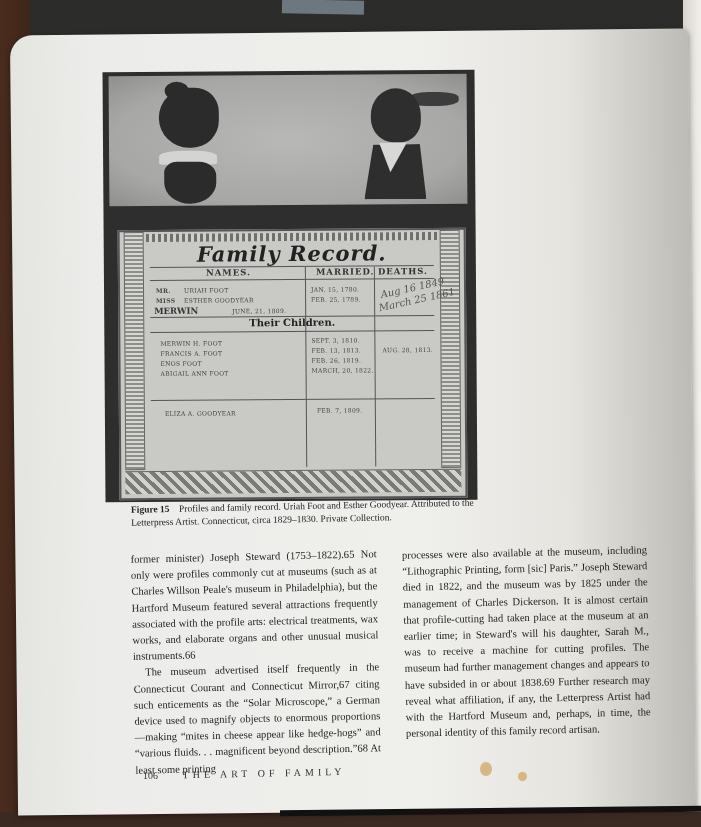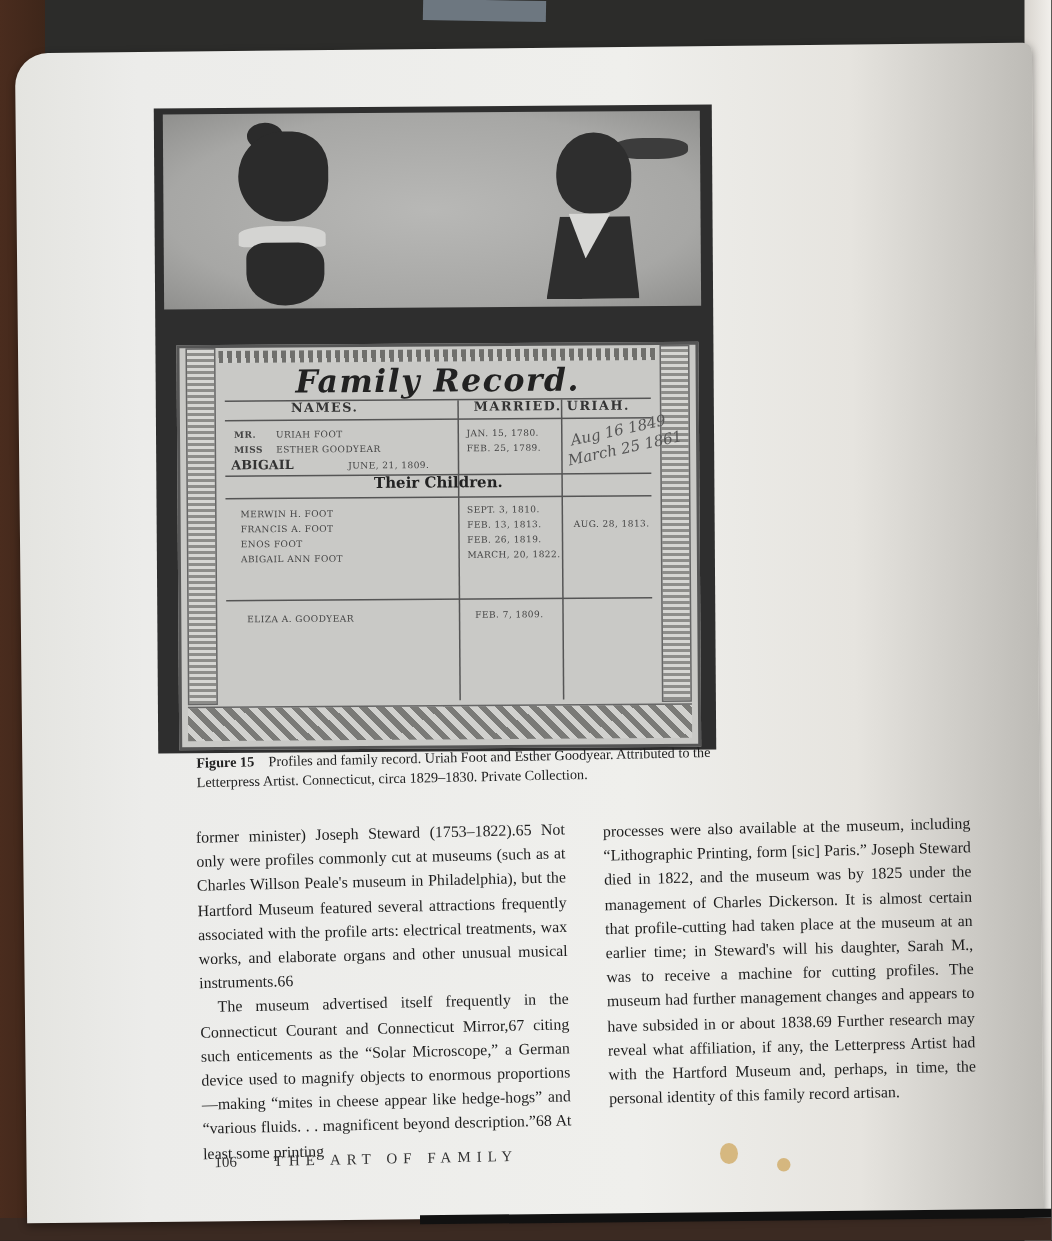--- a/index.html
+++ b/index.html
@@ -95,38 +95,38 @@
     <div class="man-collar"></div>
   </div>
 
   <div class="record">
     <div class="top-border"></div>
     <div class="pillar left"></div>
     <div class="pillar right"></div>
     <div class="rec-title">Family Record.</div>
 
     <div class="rule" style="left:30px; right:30px; top:35px; height:1px;"></div>
-    <div class="col-head" style="left:74px;text-align:right;">NAMES.</div>
+    <div class="col-head" style="left:86px;text-align:right;">NAMES.</div>
     <div class="col-head" style="left:196px;">MARRIED.</div>
-    <div class="col-head" style="left:258px;">URIAH.</div>
+    <div class="col-head" style="left:258px;">DEATHS.</div>
     <div class="rule" style="left:30px; right:30px; top:48px; height:1px;"></div>
     <div class="rule" style="left:185px; top:36px; width:1px; height:200px;"></div>
     <div class="rule" style="left:254px; top:36px; width:1px; height:200px;"></div>
 
     <div class="small" style="left:36px; top:55px; font-weight:bold;">MR.</div>
     <div class="small" style="left:64px; top:55px;">URIAH FOOT</div>
     <div class="small" style="left:191px; top:55px;">JAN. 15, 1780.</div>
     <div class="script" style="left:260px; top:52px;">Aug 16 1849</div>
 
     <div class="small" style="left:36px; top:65px; font-weight:bold;">MISS</div>
     <div class="small" style="left:64px; top:65px;">ESTHER GOODYEAR</div>
     <div class="small" style="left:191px; top:65px;">FEB. 25, 1789.</div>
     <div class="script" style="left:258px; top:64px;">March 25 1861</div>
 
-    <div class="married" style="left:34px; top:74px;">ABIGAIL</div>
+    <div class="married" style="left:34px; top:74px;">MERWIN</div>
     <div class="small" style="left:112px; top:76px;">JUNE, 21, 1809.</div>
     <div class="rule" style="left:30px; right:30px; top:85px; height:1px;"></div>
     <div class="children-title">Their Children.</div>
     <div class="rule" style="left:30px; right:30px; top:100px; height:1px;"></div>
 
     <div class="small" style="left:40px; top:108px;">MERWIN H. FOOT</div>
     <div class="small" style="left:191px; top:106px;">SEPT. 3, 1810.</div>
     <div class="small" style="left:40px; top:118px;">FRANCIS A. FOOT</div>
     <div class="small" style="left:191px; top:116px;">FEB. 13, 1813.</div>
     <div class="small" style="left:262px; top:116px;">AUG. 28, 1813.</div>

